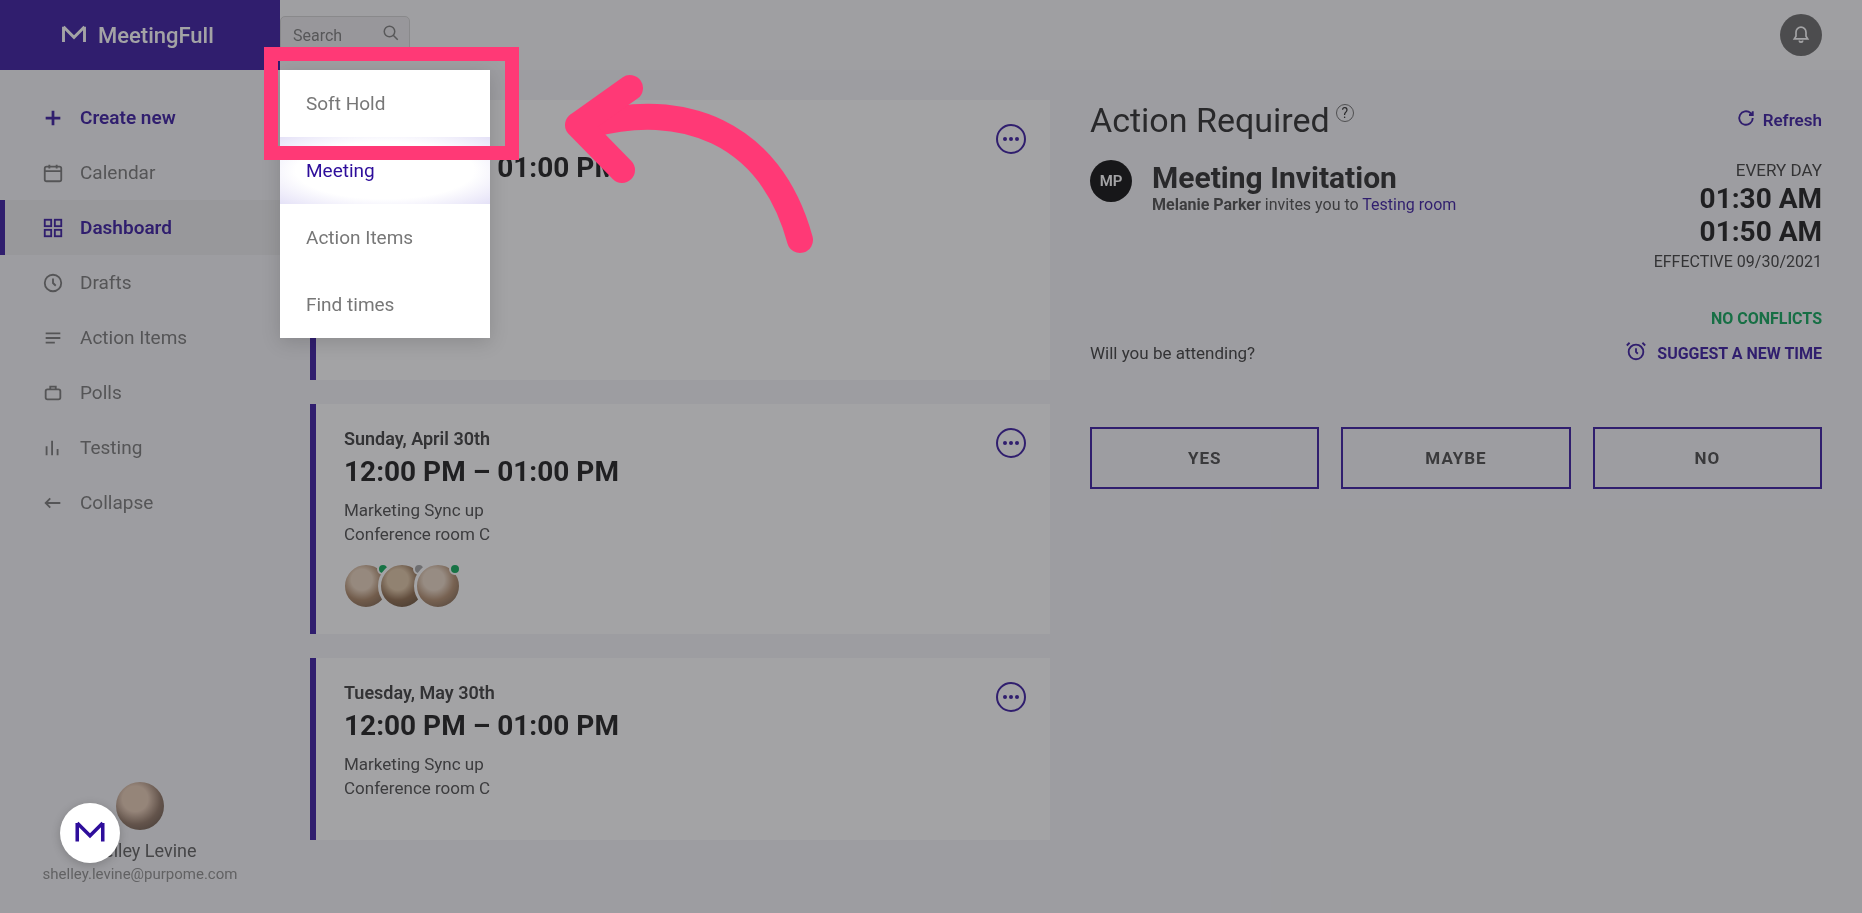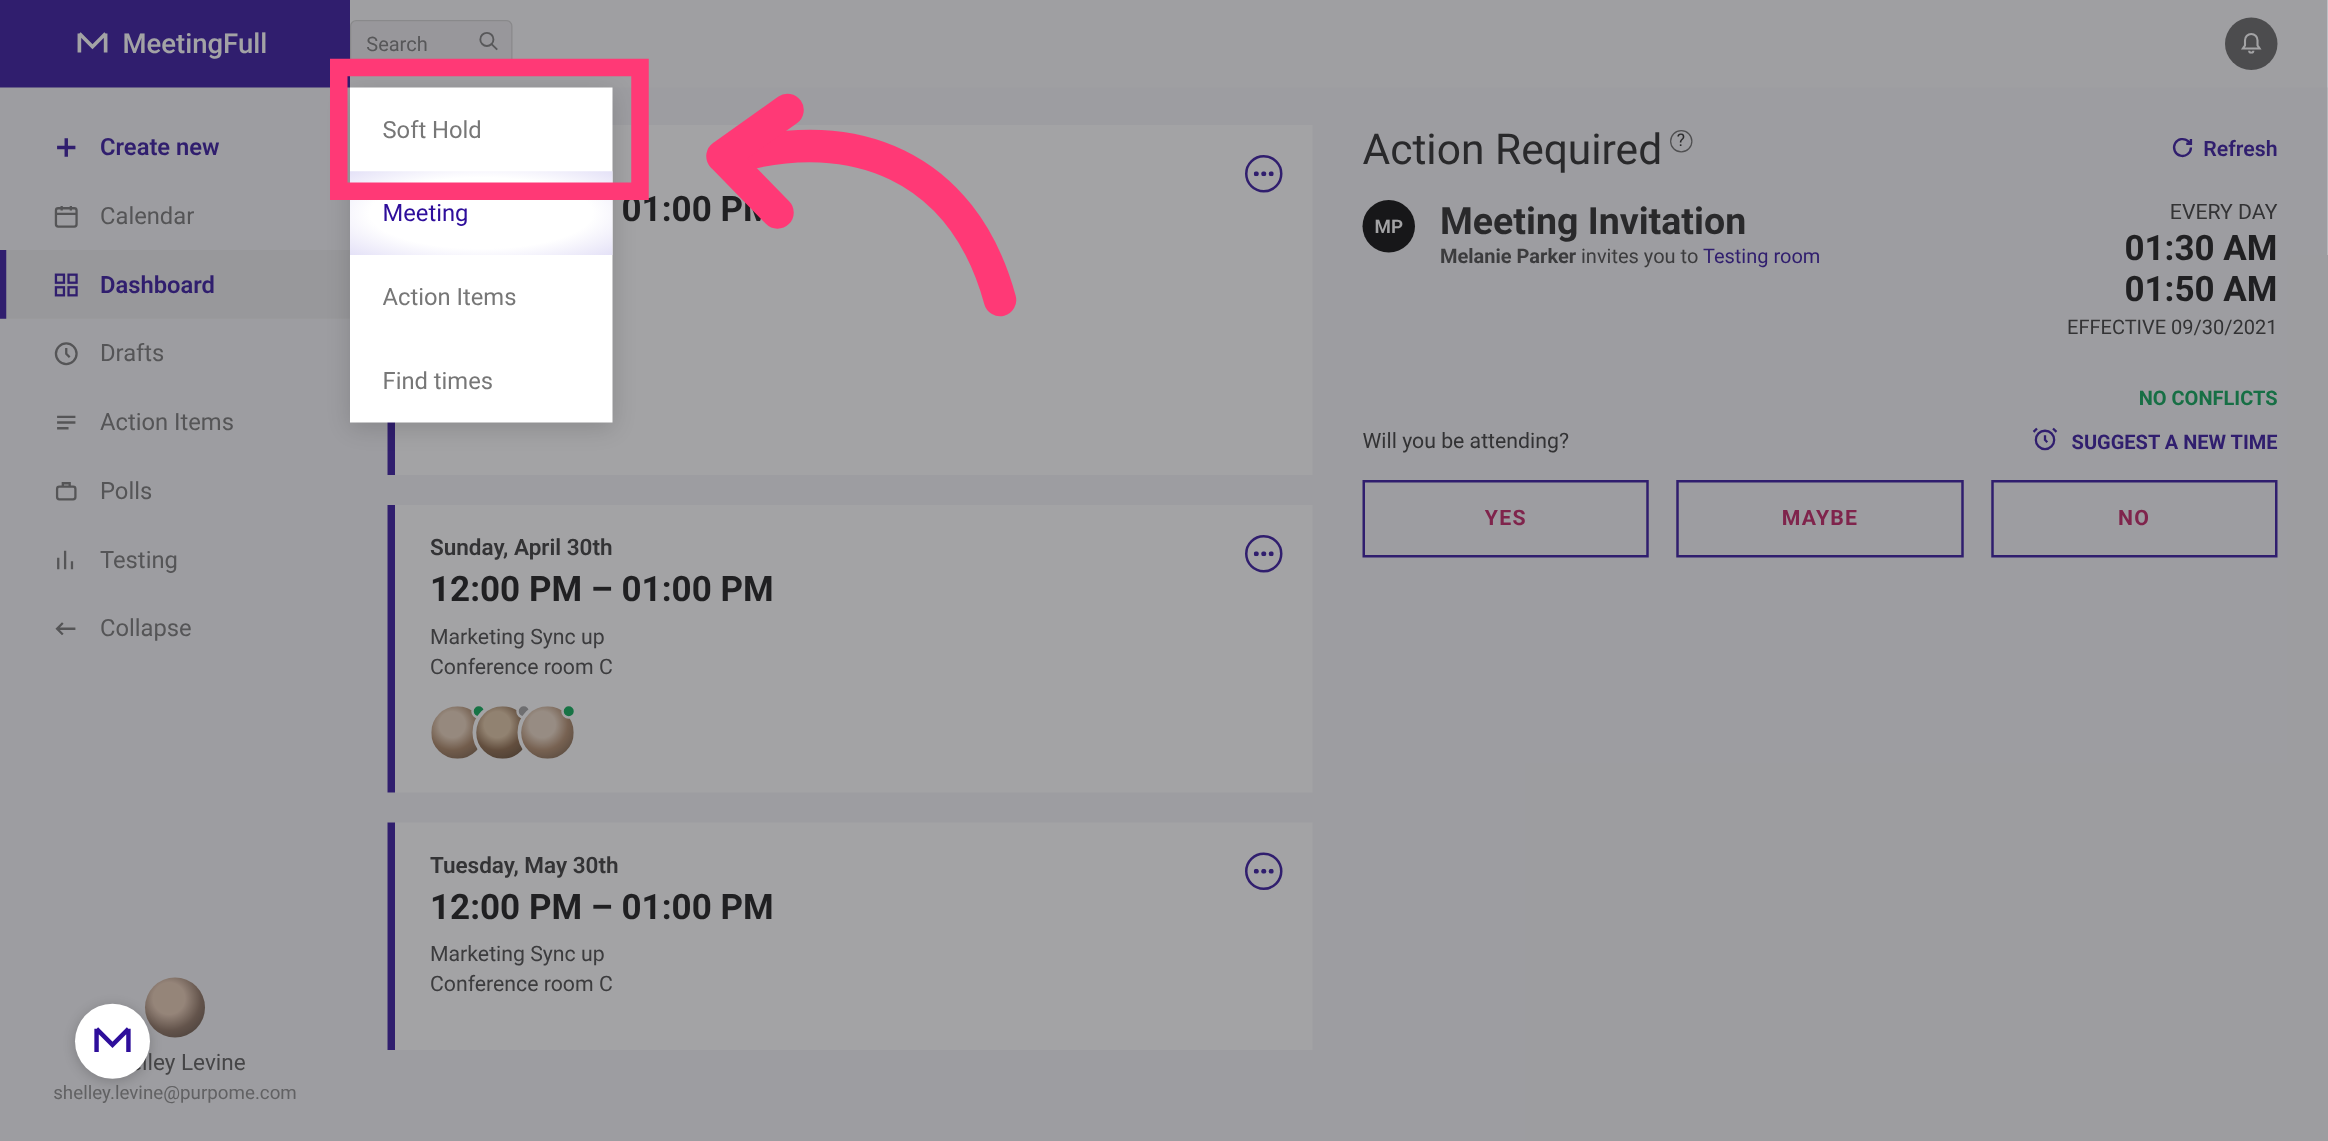--- a/index.html
+++ b/index.html
@@ -63,21 +63,21 @@
 .invite-text a { color: #2e0e9b; text-decoration: none; }
 .invite-meta { text-align: right; flex-shrink: 0; }
 .meta-every { font-size: 17px; color: #333; margin-bottom: 2px; }
 .meta-time { font-size: 28px; font-weight: 700; color: #111; }
 .meta-eff { font-size: 16px; color: #333; margin-top: 4px; }
 .no-conflicts { color: #00a050; font-weight: 700; font-size: 16px; text-align: right; margin-top: 38px; }
 .attend-row { display: flex; align-items: center; justify-content: space-between; margin-top: 12px; }
 .attend-q { font-size: 17px; color: #333; }
 .suggest-btn { display: flex; align-items: center; gap: 10px; color: #2e0e9b; font-weight: 700; font-size: 16px; cursor: pointer; }
 .btn-row { display: flex; gap: 22px; margin-top: 18px; }
-.resp-btn { flex: 1; height: 62px; border: 2px solid #2e0e9b; background: transparent; color: #be185d; font-size: 17px; font-weight: 700; letter-spacing: 1px; cursor: pointer; }
+.resp-btn { flex: 1; height: 62px; border: 2px solid #2e0e9b; background: transparent; color: #404040; font-size: 17px; font-weight: 700; letter-spacing: 1px; cursor: pointer; margin-top: 43px; }
 
 
 .dim { position: absolute; inset: 0; background: rgba(50,50,55,0.45); z-index: 50; pointer-events: none; }
 
 
 .dropdown { position: absolute; left: 280px; top: 70px; width: 210px; background: #fff; box-shadow: 0 4px 18px rgba(0,0,0,0.15); z-index: 200; }
 .dd-item { padding: 22px 26px; font-size: 19px; color: #777; cursor: pointer; }
 .dd-item.active { color: #2e0e9b; background: radial-gradient(ellipse at center, #fff 60%, #e4e1f7 100%); }
 
 

